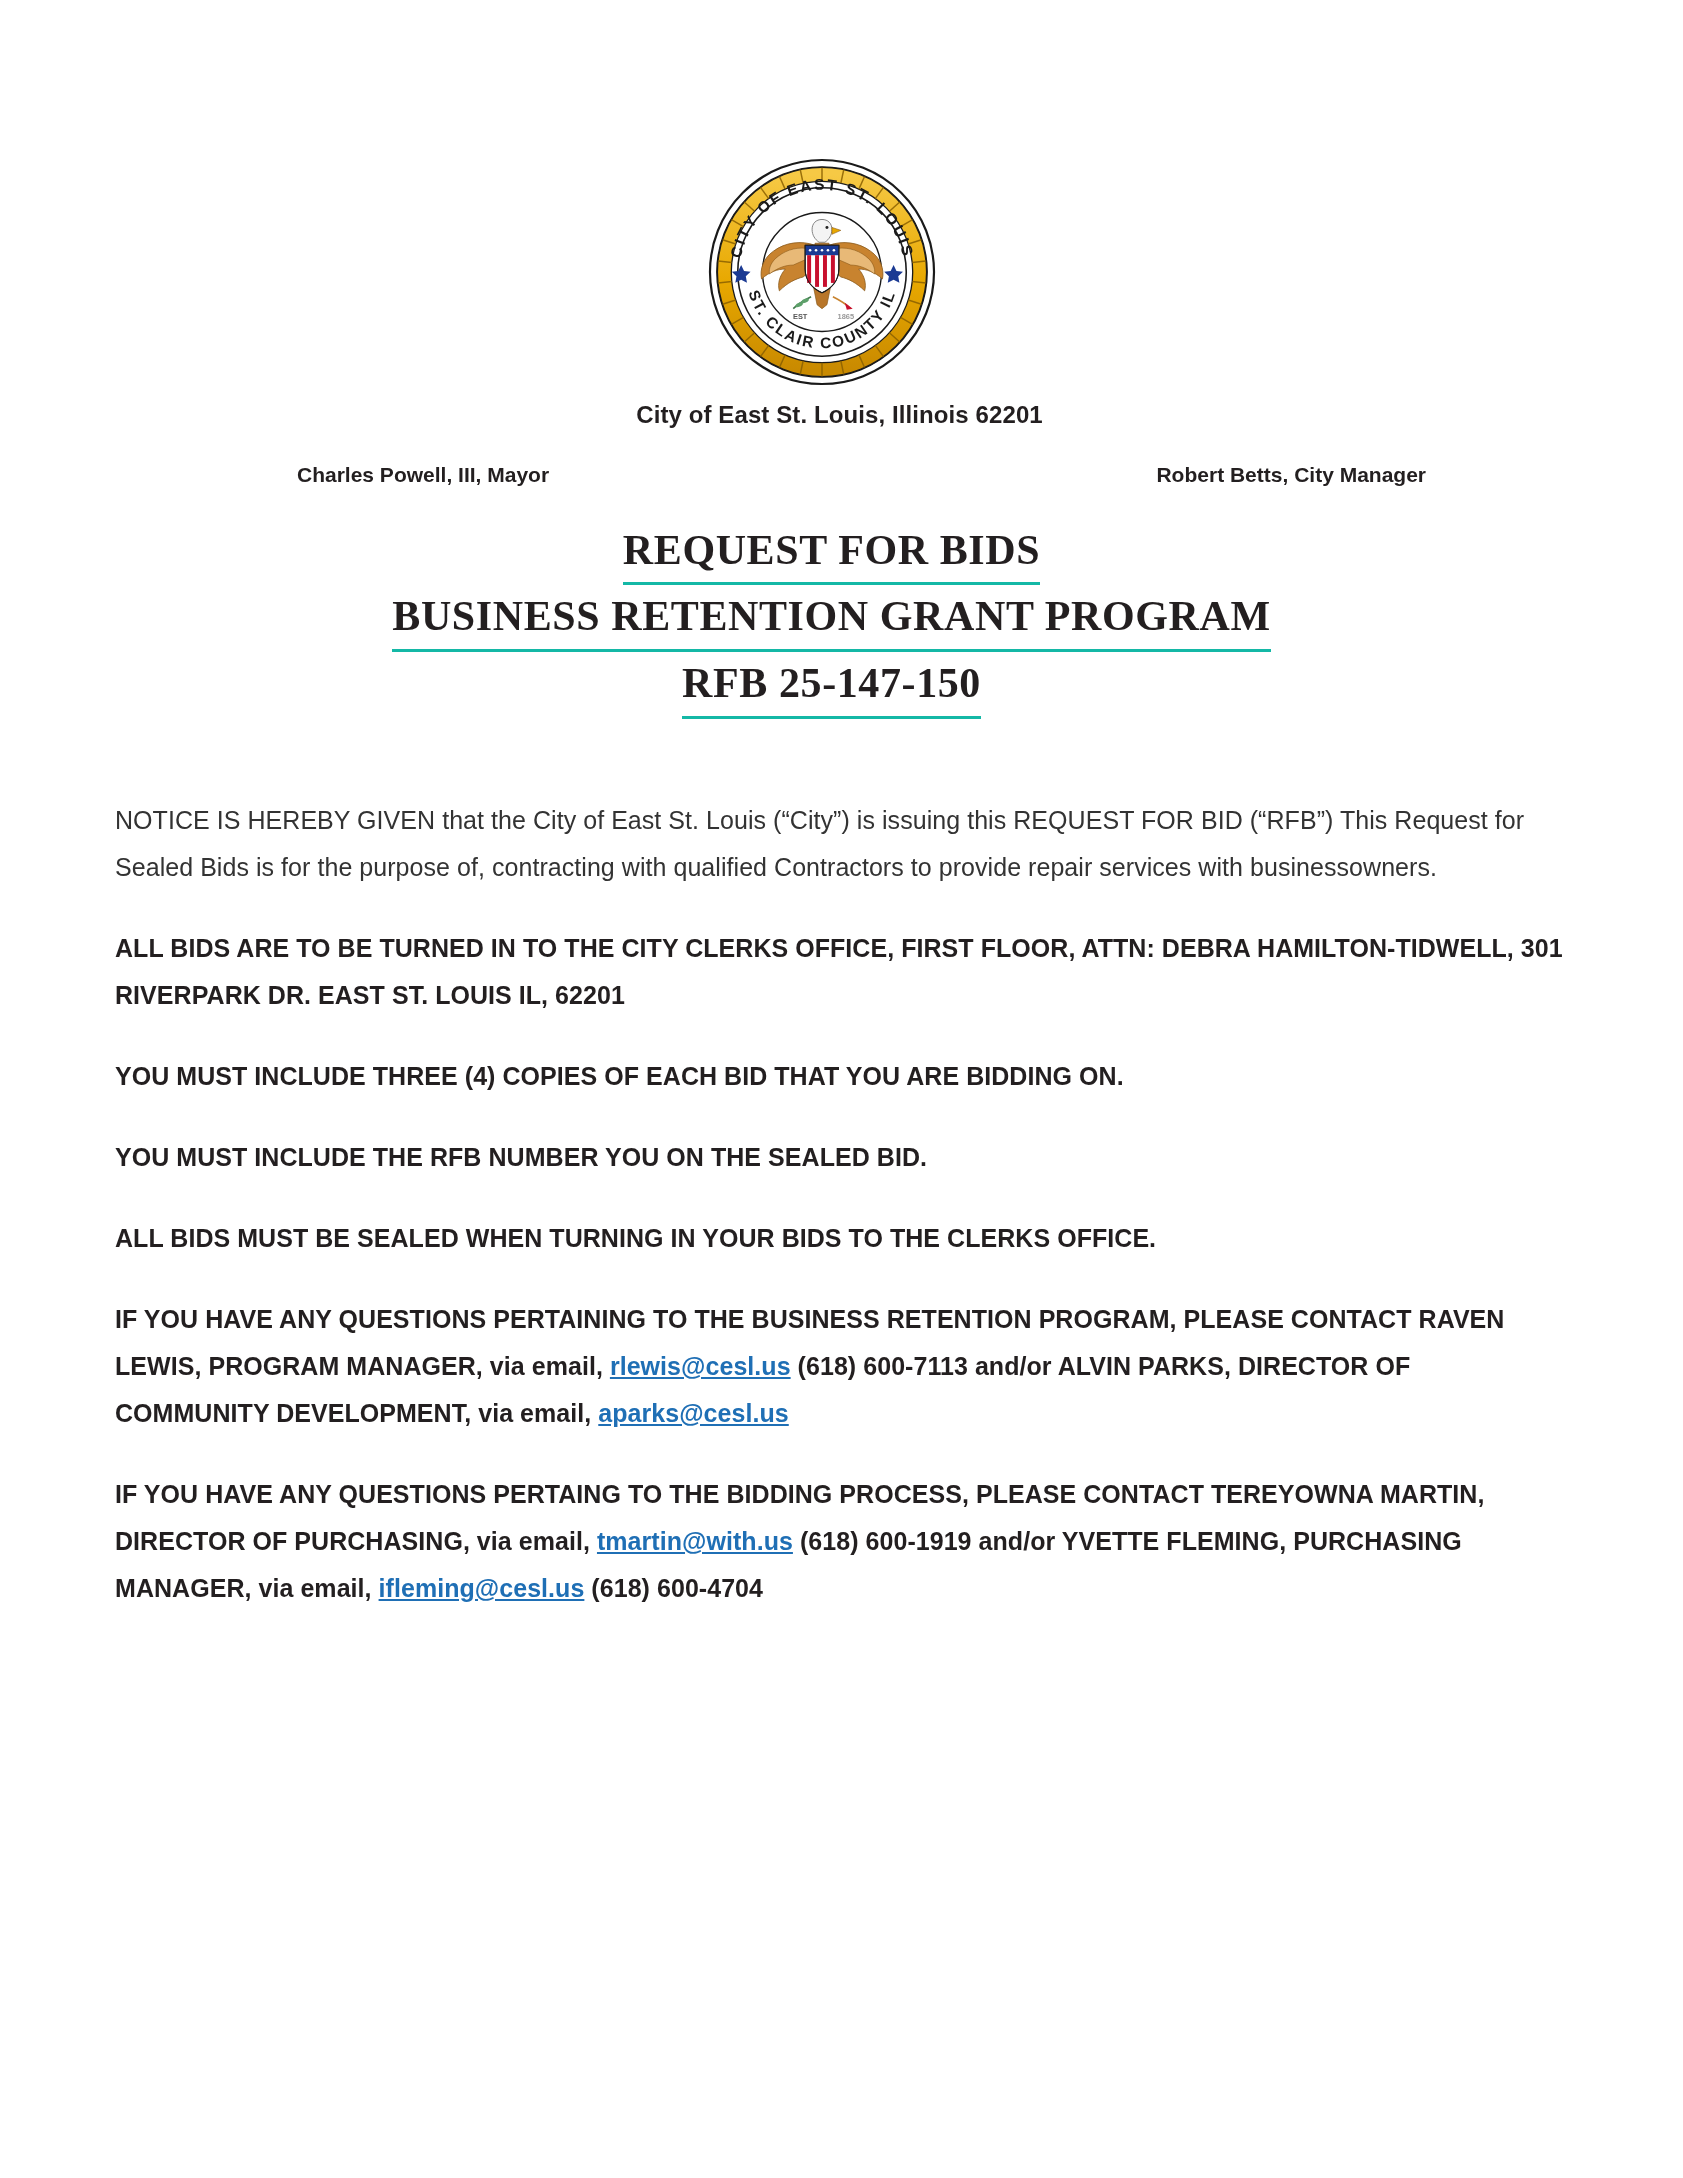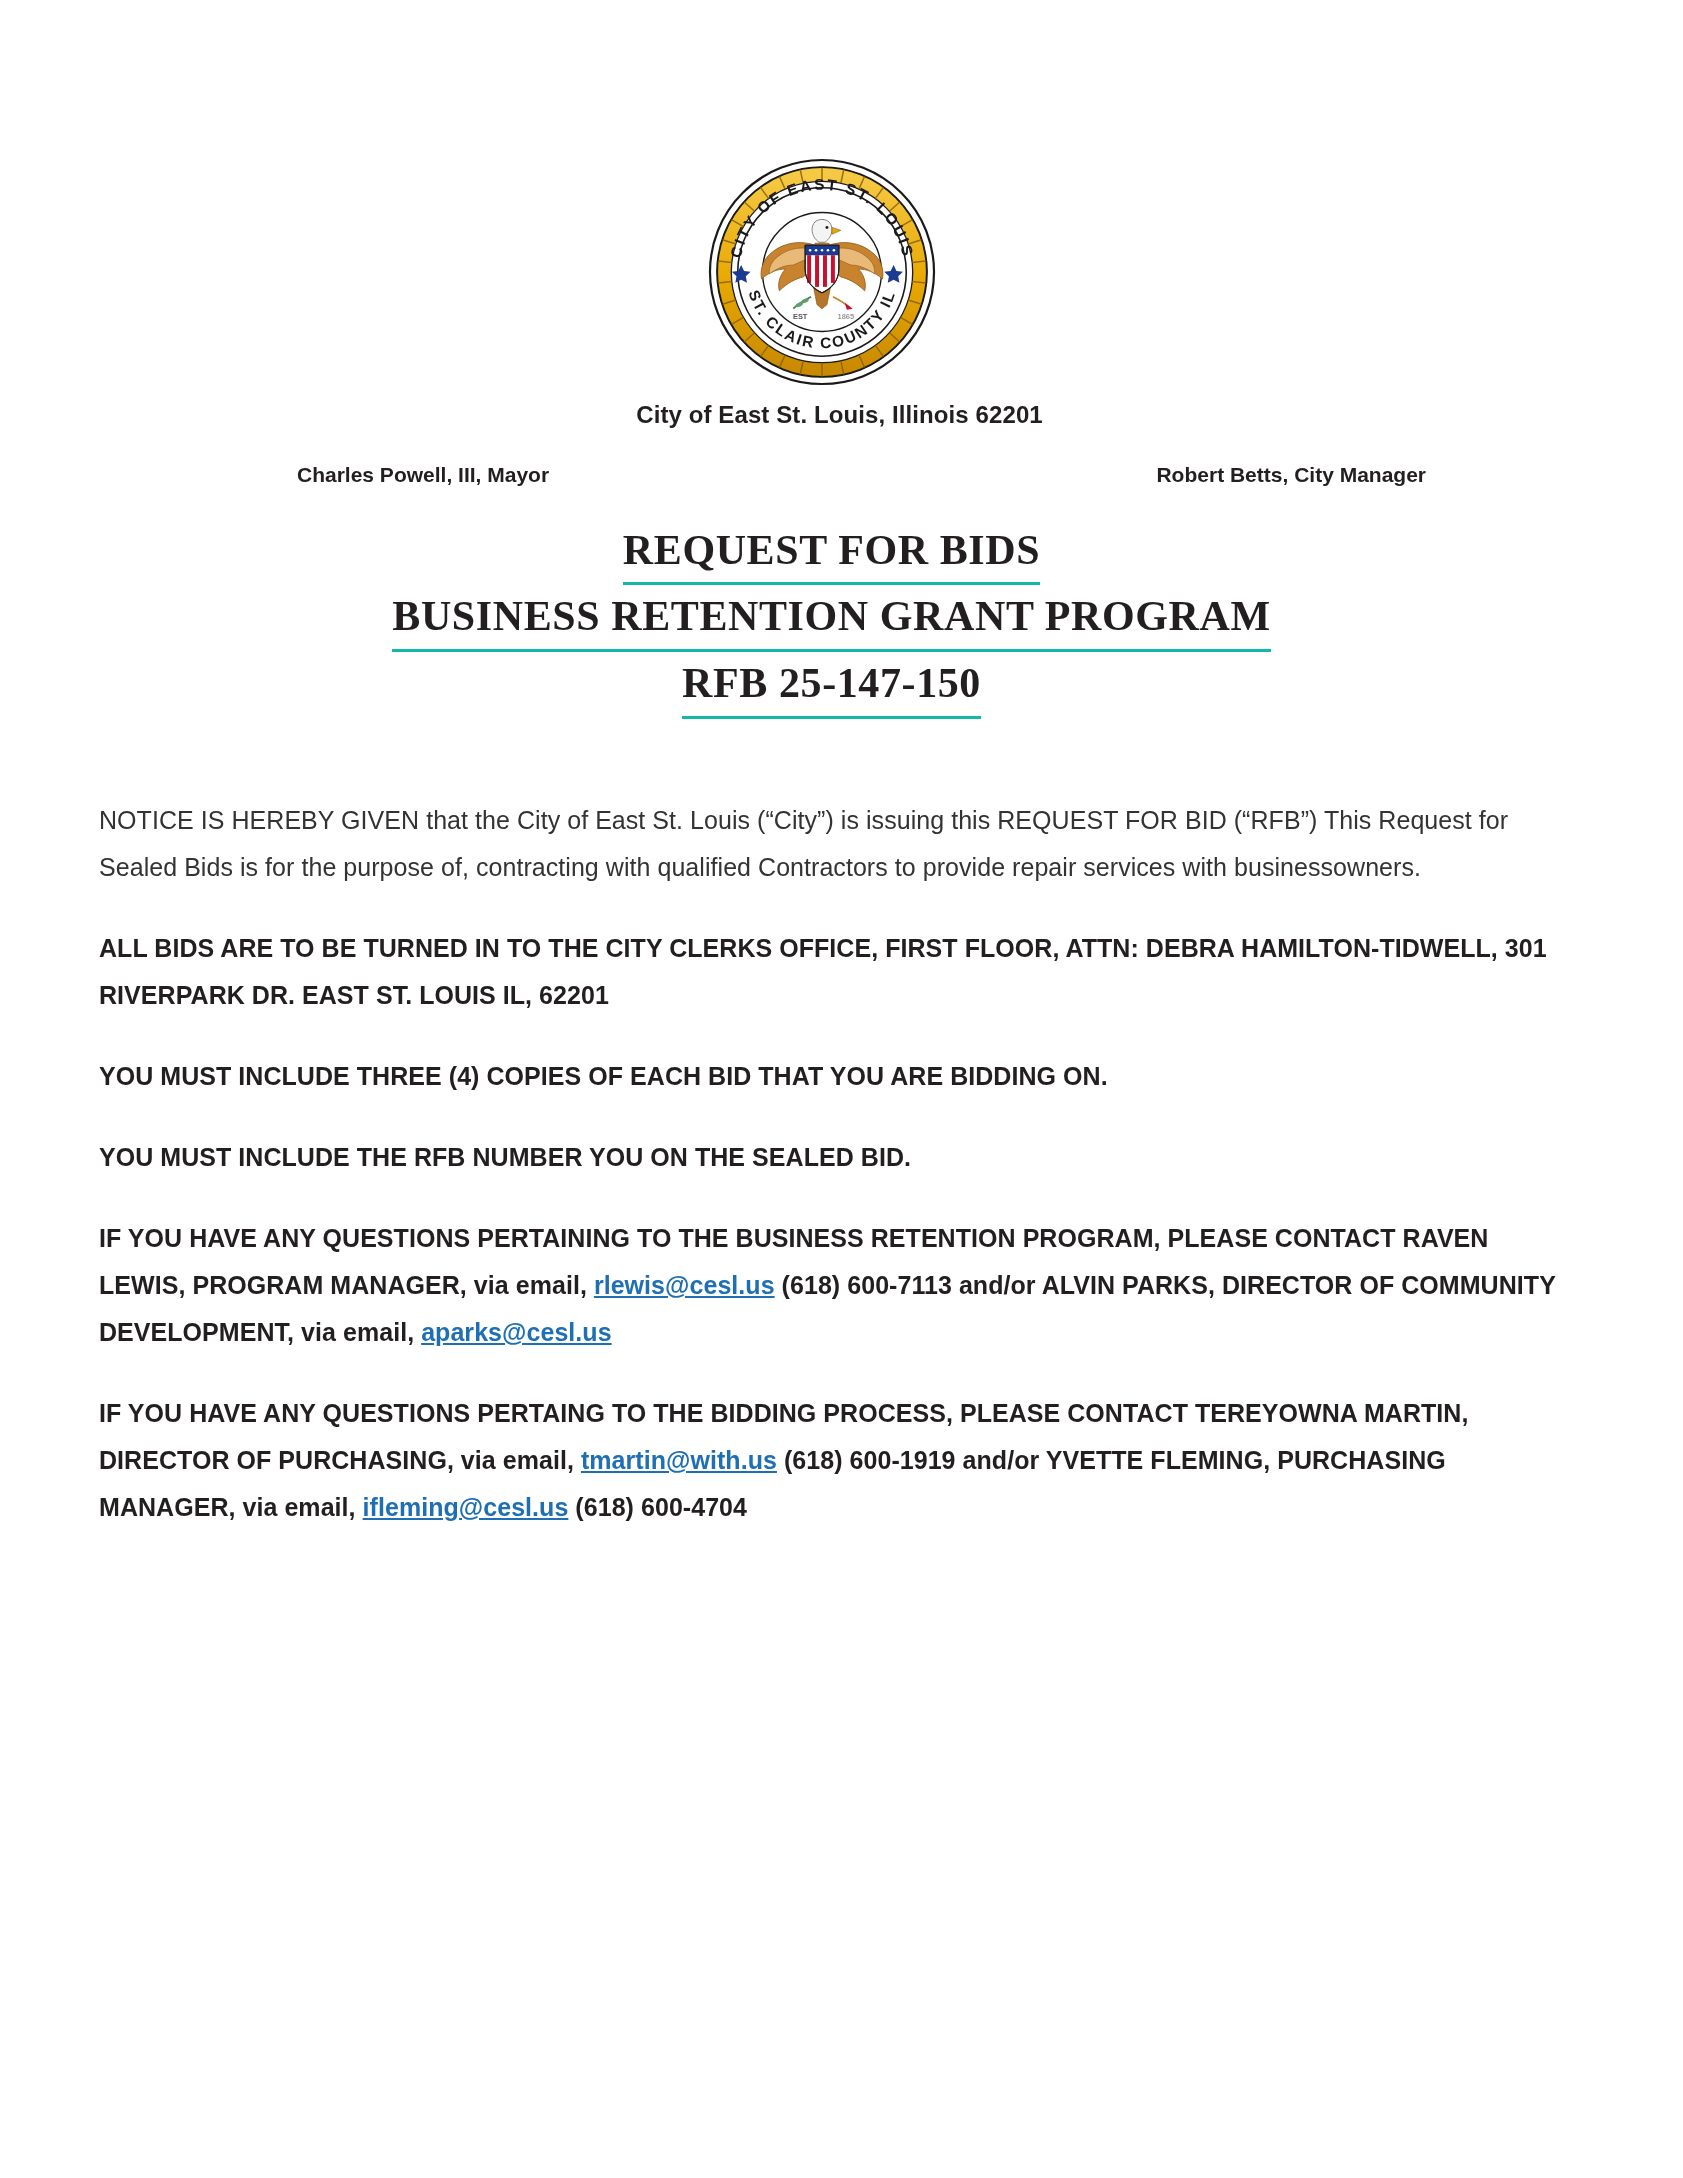--- a/index.html
+++ b/index.html
@@ -85,21 +85,21 @@
   .title-3 { font-size: 42px; line-height: 63px; }
 
   
   .body-block {
     position: absolute;
     left: 99px;
     top: 797px;
     width: 1465px;
   }
   p.para {
-    margin: 0 0 34px 0;
+    margin: 0 0 34px 16px;
     font-size: 25px;
     line-height: 47px;
     color: #2b2b2b;
     letter-spacing: 0.05px;
   }
   p.para.regular { font-weight: normal; color: #333333; }
   p.para.bold { font-weight: bold; color: #231f20; }
 
   a.mail {
     color: #1f6fb5;
@@ -255,20 +255,21 @@
   <div class="body-block">
 
     <p class="para regular">NOTICE IS HEREBY GIVEN that the City of East St. Louis (“City”) is issuing this REQUEST FOR BID (“RFB”) This Request for Sealed Bids is for the purpose of, contracting with qualified Contractors to provide repair services with businessowners.</p>
 
     <p class="para bold">ALL BIDS ARE TO BE TURNED IN TO THE CITY CLERKS OFFICE, FIRST FLOOR, ATTN: DEBRA HAMILTON-TIDWELL, 301 RIVERPARK DR. EAST ST. LOUIS IL, 62201</p>
 
     <p class="para bold">YOU MUST INCLUDE THREE (4) COPIES OF EACH BID THAT YOU ARE BIDDING ON.</p>
 
     <p class="para bold">YOU MUST INCLUDE THE RFB NUMBER YOU ON THE SEALED BID.</p>
 
+    <p class="para bold">ALL BIDS MUST BE SEALED WHEN TURNING IN YOUR BIDS TO THE CLERKS OFFICE.</p>
 
 
     <p class="para bold">
       <span>IF YOU HAVE ANY QUESTIONS PERTAINING TO THE BUSINESS RETENTION PROGRAM, PLEASE CONTACT RAVEN LEWIS, PROGRAM MANAGER, via email, </span><a class="mail" href="#">rlewis@cesl.us</a><span class="nolink"> (618) 600-7113 and/or ALVIN PARKS, DIRECTOR OF COMMUNITY DEVELOPMENT, via email, </span><a class="mail" href="#">aparks@cesl.us</a>
     </p>
 
     <p class="para bold">
       <span>IF YOU HAVE ANY QUESTIONS PERTAING TO THE BIDDING PROCESS, PLEASE CONTACT TEREYOWNA MARTIN, DIRECTOR OF PURCHASING, via email, </span><a class="mail" href="#">tmartin@with.us</a><span class="nolink"> (618) 600-1919 and/or YVETTE FLEMING, PURCHASING MANAGER, via email, </span><a class="mail" href="#">ifleming@cesl.us</a><span class="nolink"> (618) 600-4704</span>
     </p>
 

